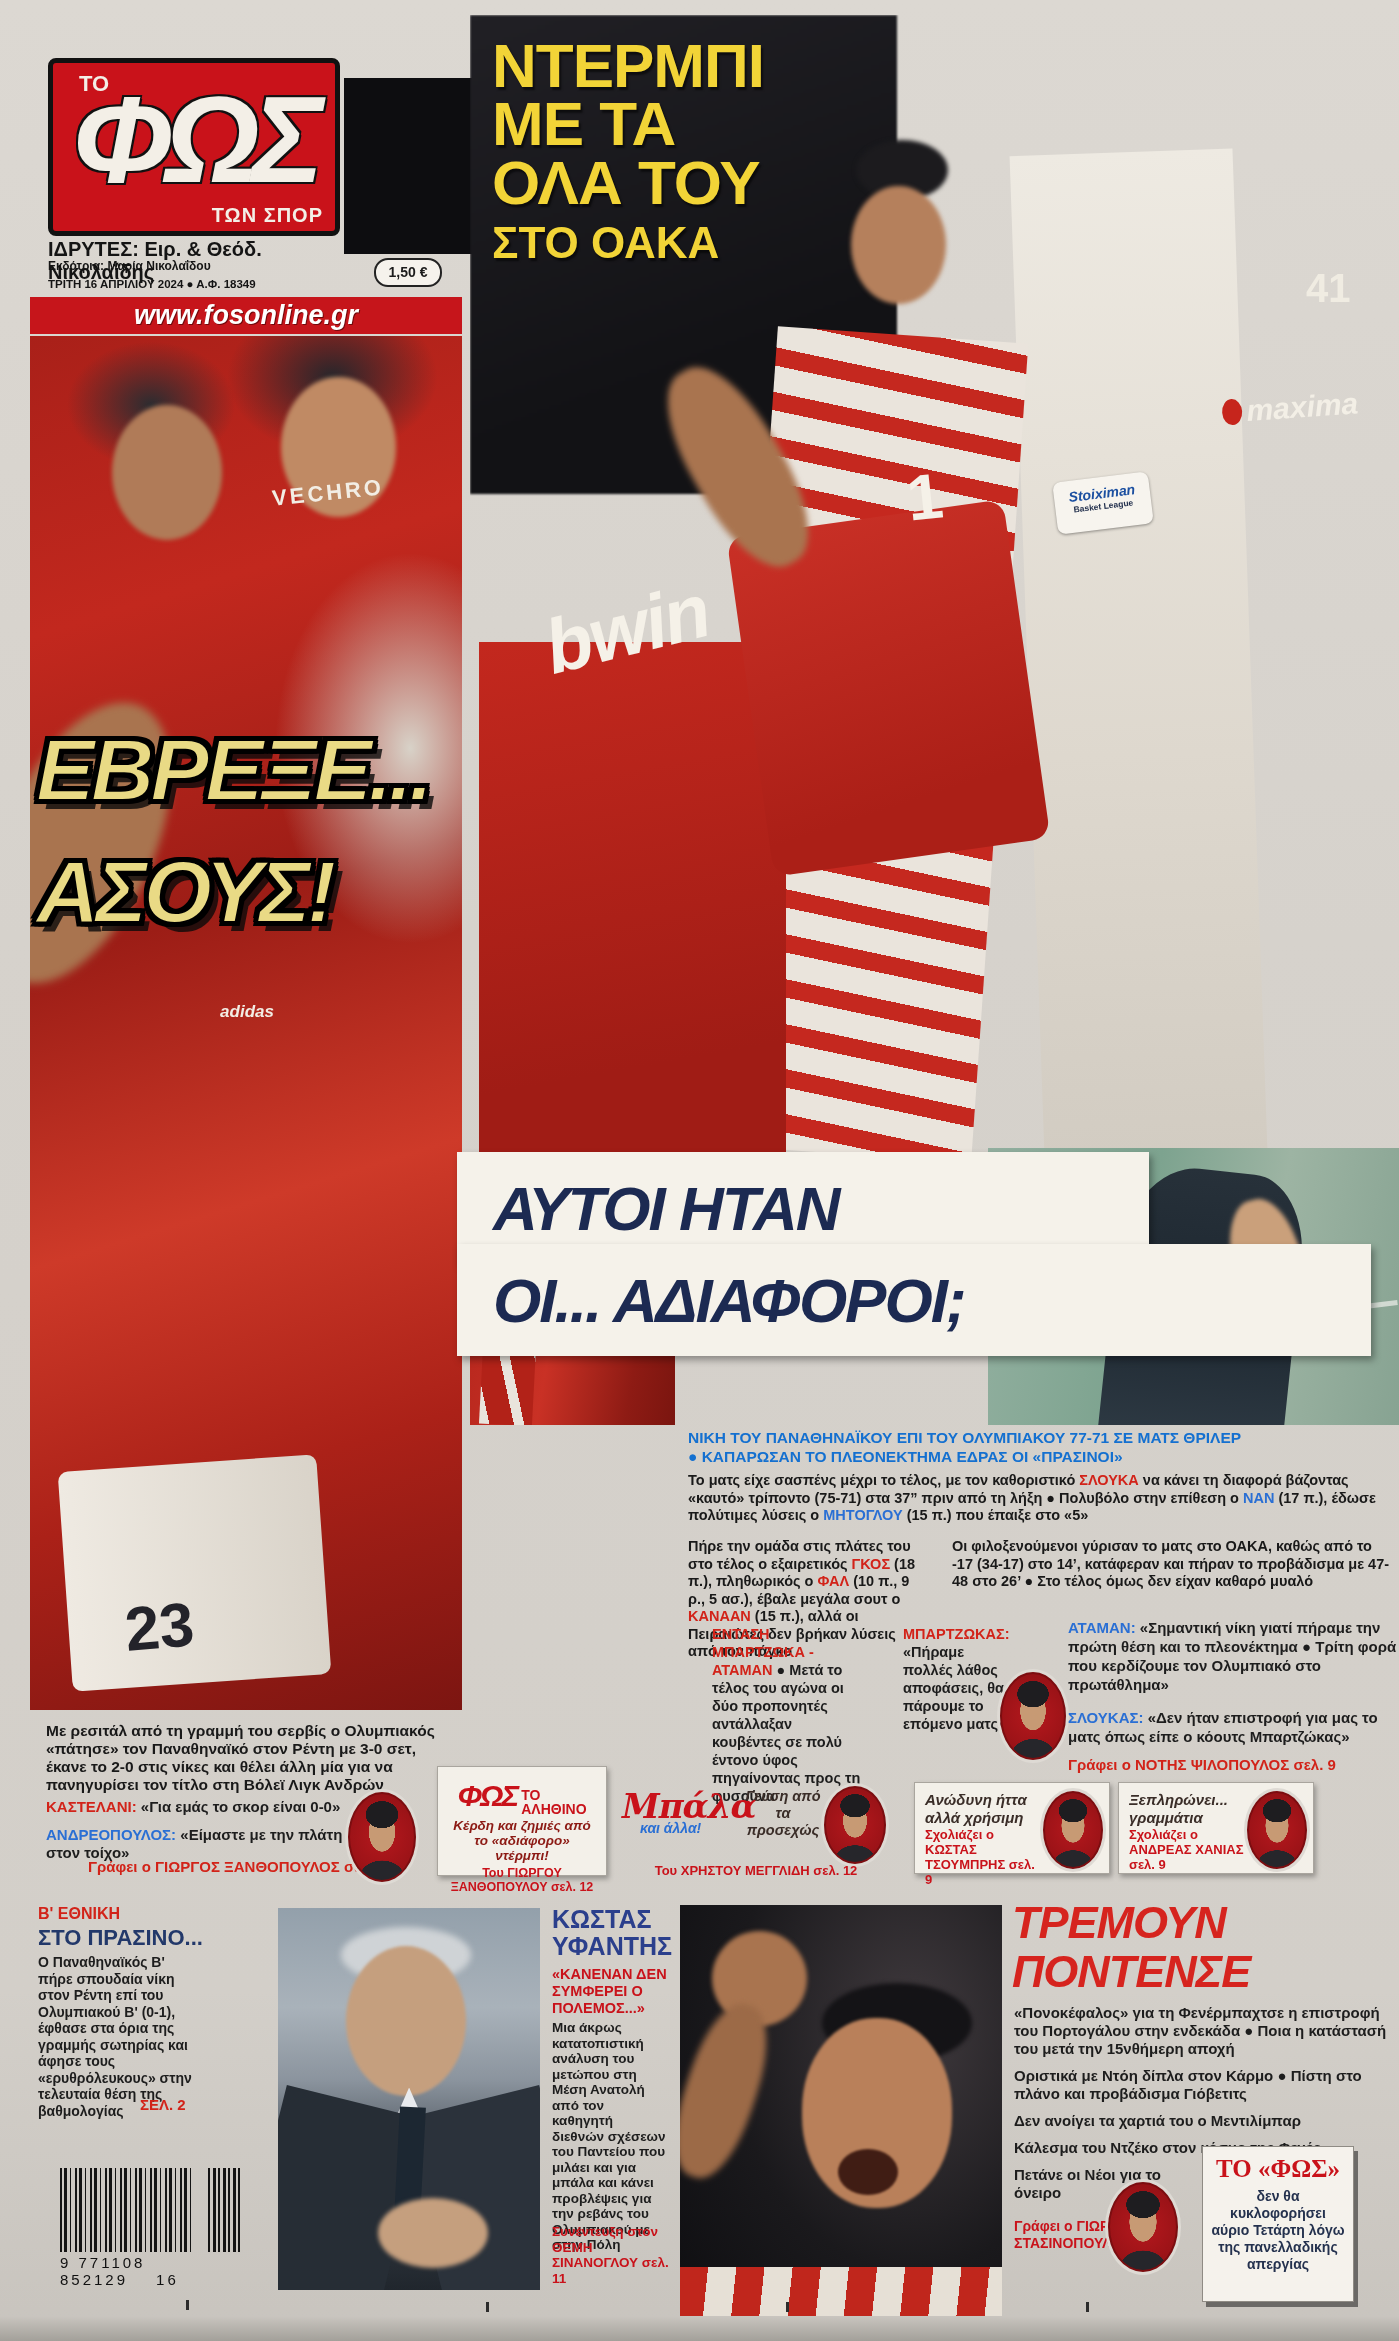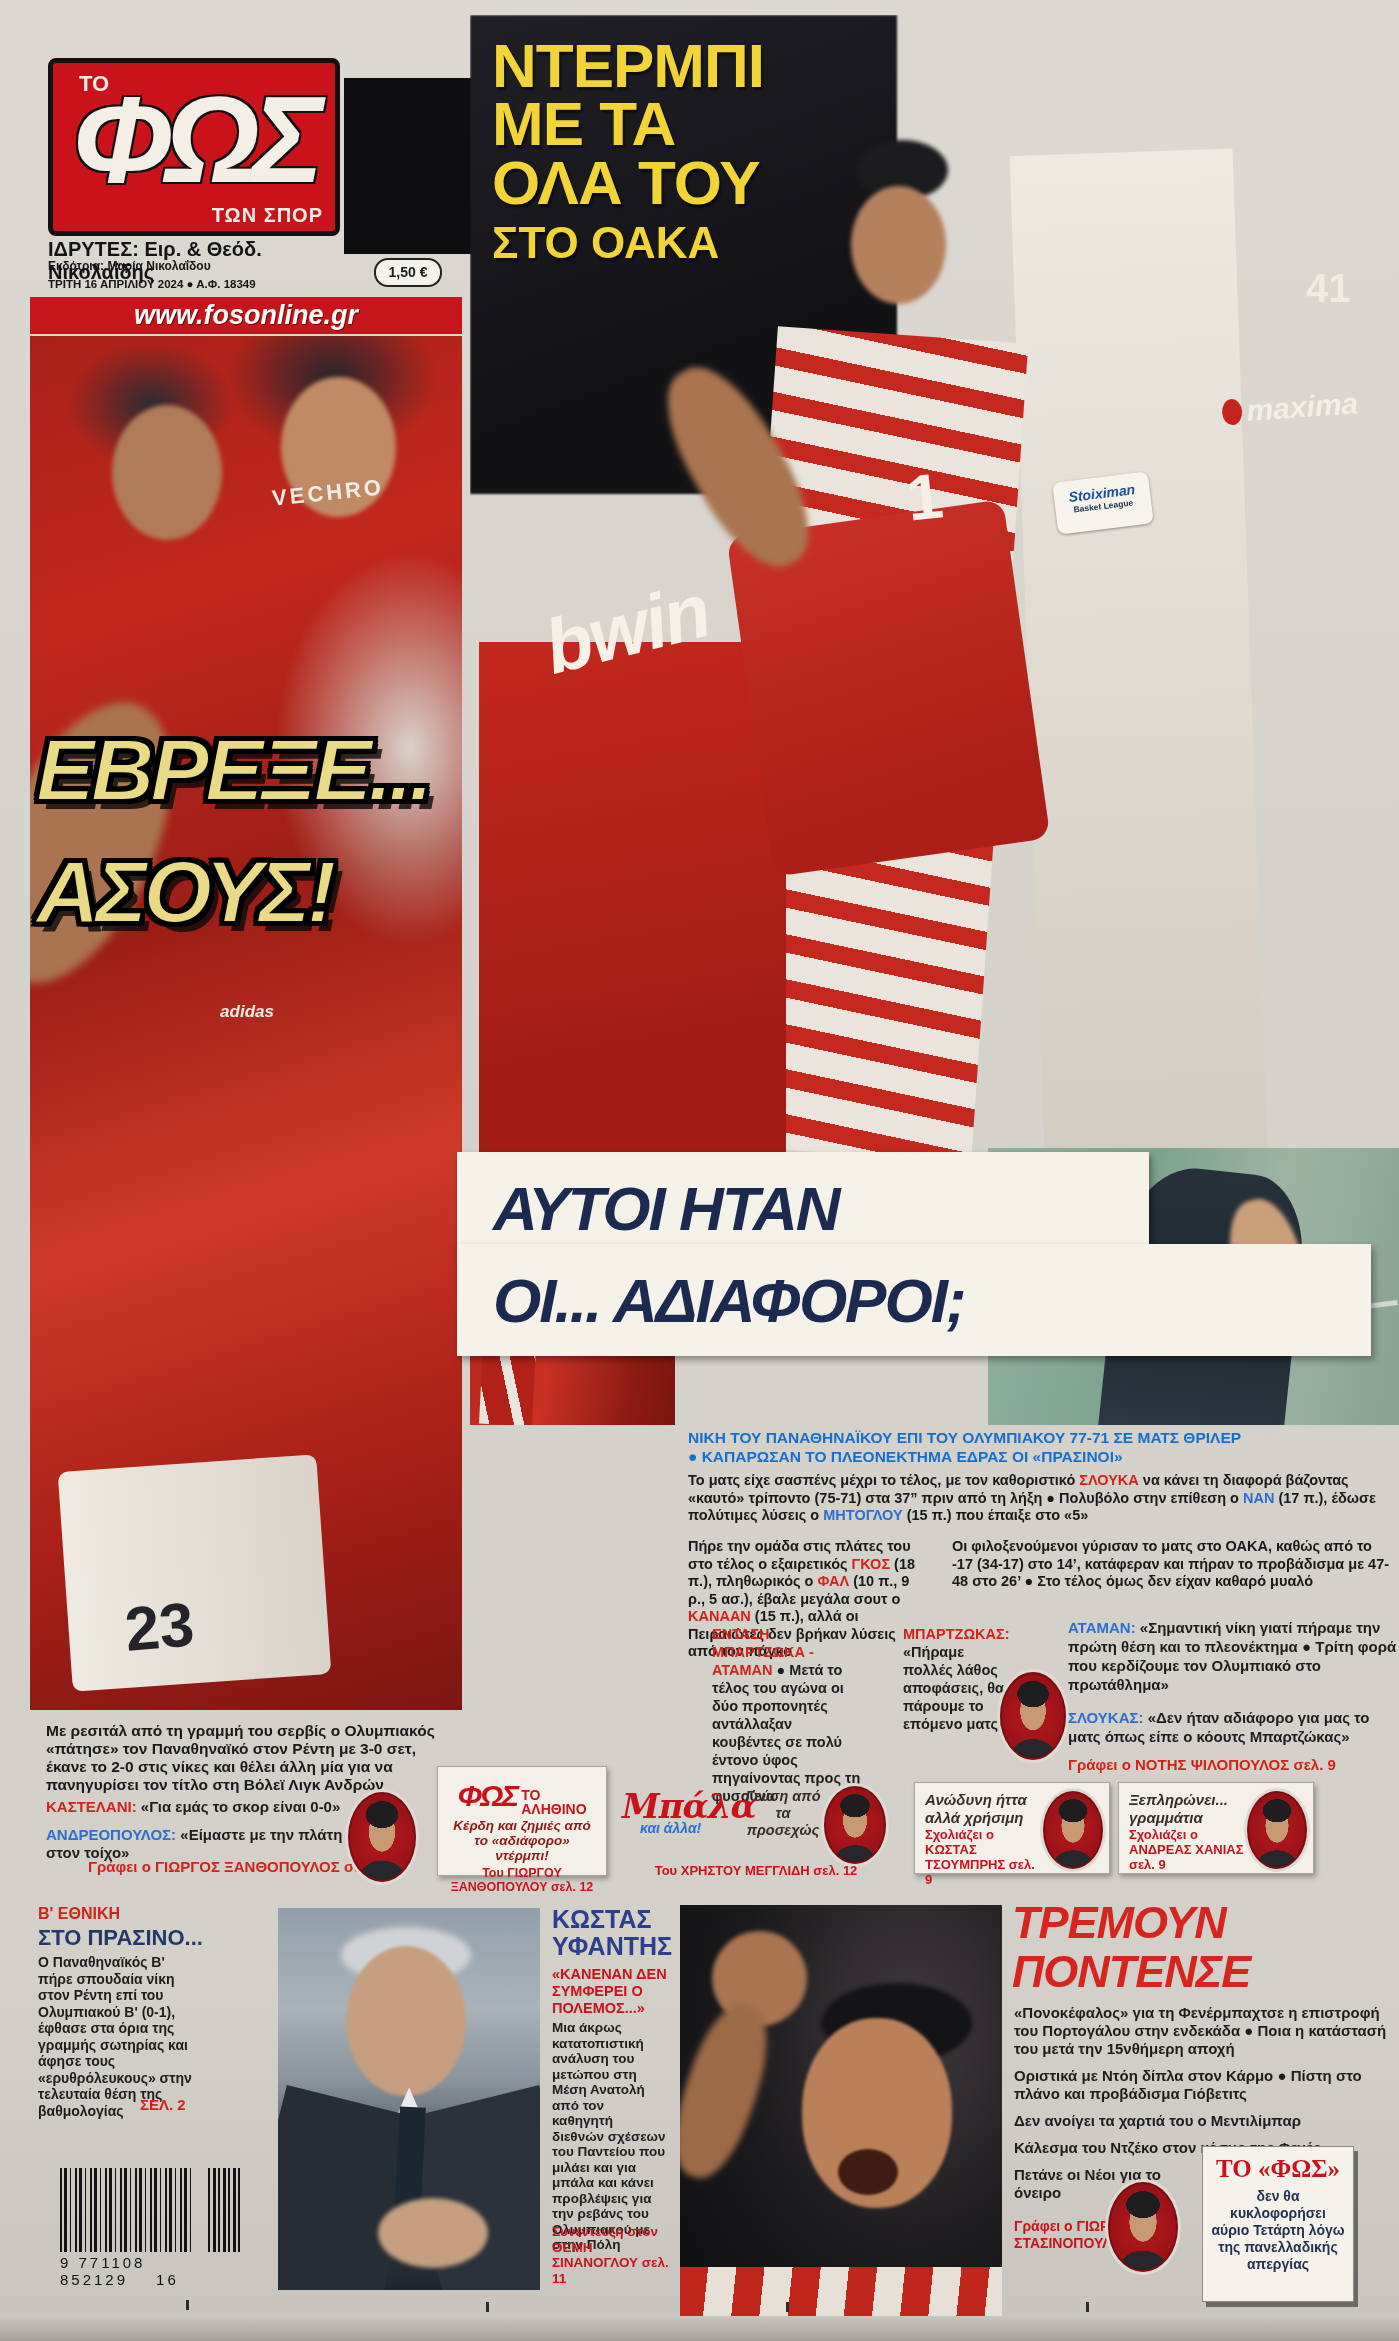--- a/index.html
+++ b/index.html
@@ -287,21 +287,21 @@
     <span class="red" style="font-weight:800;">ΕΝΤΑΣΗ ΜΠΑΡΤΖΩΚΑ - ΑΤΑΜΑΝ</span><span> ● Μετά το τέλος του αγώνα οι δύο προπονητές αντάλλαξαν κουβέντες σε πολύ έντονο ύφος πηγαίνοντας προς τη φυσούνα</span>
   </p>
   <p class="t-bartzokas" style="margin:0;">
     <span class="red" style="font-weight:800;">ΜΠΑΡΤΖΩΚΑΣ:</span><span> «Πήραμε πολλές λάθος αποφάσεις, θα πάρουμε το επόμενο ματς»</span>
   </p>
   <div class="avatar" style="left:1000px;top:1672px;width:62px;height:84px;"></div>
   <p class="t-ataman" style="margin:0;">
     <span class="blue" style="font-weight:800;">ΑΤΑΜΑΝ:</span><span> «Σημαντική νίκη γιατί πήραμε την πρώτη θέση και το πλεονέκτημα ● Τρίτη φορά που κερδίζουμε τον Ολυμπιακό στο πρωτάθλημα»</span>
   </p>
   <p class="t-sloukas" style="margin:0;">
-    <span class="blue" style="font-weight:800;">ΣΛΟΥΚΑΣ:</span><span> «Δεν ήταν αδιάφορο για μας το ματς όπως είπε ο κόουτς Μπαρτζώκας»</span>
+    <span class="blue" style="font-weight:800;">ΣΛΟΥΚΑΣ:</span><span> «Δεν ήταν επιστροφή για μας το ματς όπως είπε ο κόουτς Μπαρτζώκας»</span>
   </p>
   <div class="r-byline byline-red">Γράφει ο ΝΟΤΗΣ ΨΙΛΟΠΟΥΛΟΣ σελ. 9</div>
 
   <p class="l-lead" style="margin:0;">Με ρεσιτάλ από τη γραμμή του σερβίς ο Ολυμπιακός «πάτησε» τον Παναθηναϊκό στον Ρέντη με 3-0 σετ, έκανε το 2-0 στις νίκες και θέλει άλλη μία για να πανηγυρίσει τον τίτλο στη Βόλεϊ Λιγκ Ανδρών</p>
   <p class="l-cast" style="margin:0;">
     <span class="red" style="font-weight:800;">ΚΑΣΤΕΛΑΝΙ:</span><span> «Για εμάς το σκορ είναι 0-0»</span>
   </p>
   <p class="l-andre" style="margin:0;">
     <span class="blue" style="font-weight:800;">ΑΝΔΡΕΟΠΟΥΛΟΣ:</span><span> «Είμαστε με την πλάτη στον τοίχο»</span>
   </p>

